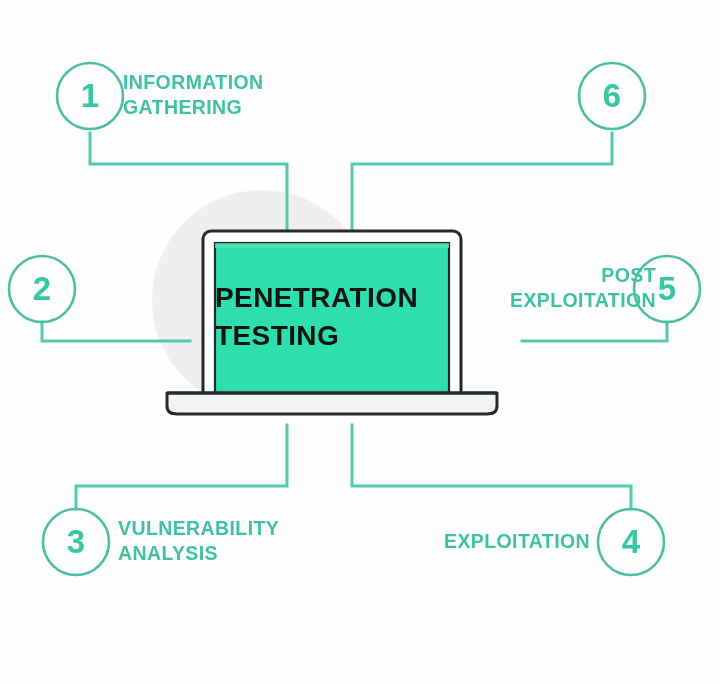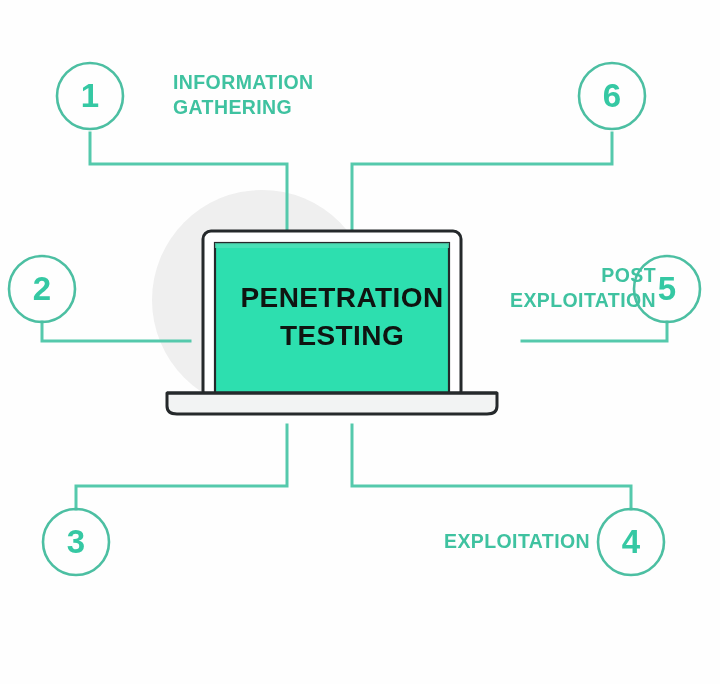--- a/index.html
+++ b/index.html
@@ -51,24 +51,23 @@
     user-select: none;
   }
   .screen-title {
     position: absolute;
     font-family: "Liberation Sans", sans-serif;
     font-weight: bold;
     font-size: 28px;
     letter-spacing: 0.4px;
     line-height: 38px;
     color: #0f1411;
-    text-align: center;
+    text-align: left;
     white-space: pre-line;
     user-select: none;
-    margin-left: 10px;
   }
 </style>
 </head>
 <body>
 
 <div id="stage">
 
   <svg id="diagram-svg" viewBox="0 0 720 684">
 
     <circle cx="262" cy="300" r="110" fill="#efefef"></circle>
@@ -105,22 +104,24 @@
     </g>
   </svg>
 
   <div class="step-num" style="left:70px; top:79px; width:40px;">1</div>
   <div class="step-num" style="left:22px; top:272px; width:40px;">2</div>
   <div class="step-num" style="left:56px; top:525px; width:40px;">3</div>
   <div class="step-num" style="left:611px; top:525px; width:40px;">4</div>
   <div class="step-num" style="left:647px; top:272px; width:40px;">5</div>
   <div class="step-num" style="left:592px; top:79px; width:40px;">6</div>
 
-  <div class="step-label label-left" style="left:140px; top:70px;  width:240px;padding-left:33px;">INFORMATION
+  <div class="step-label label-left" style="left:123px; top:70px;  width:240px;">INFORMATION
 GATHERING</div>
+  <div class="step-label label-left" style="left:118px; top:516px; width:250px;">VULNERABILITY
+ANALYSIS</div>
   <div class="step-label label-right" style="left:355px; top:529px; width:235px;">EXPLOITATION</div>
   <div class="step-label label-right" style="left:416px; top:263px; width:240px;">POST
 EXPLOITATION</div>
 
   <div class="screen-title" style="left:215px; top:279px; width:234px;">PENETRATION
 TESTING</div>
 
 </div>
 
 </body></html>

